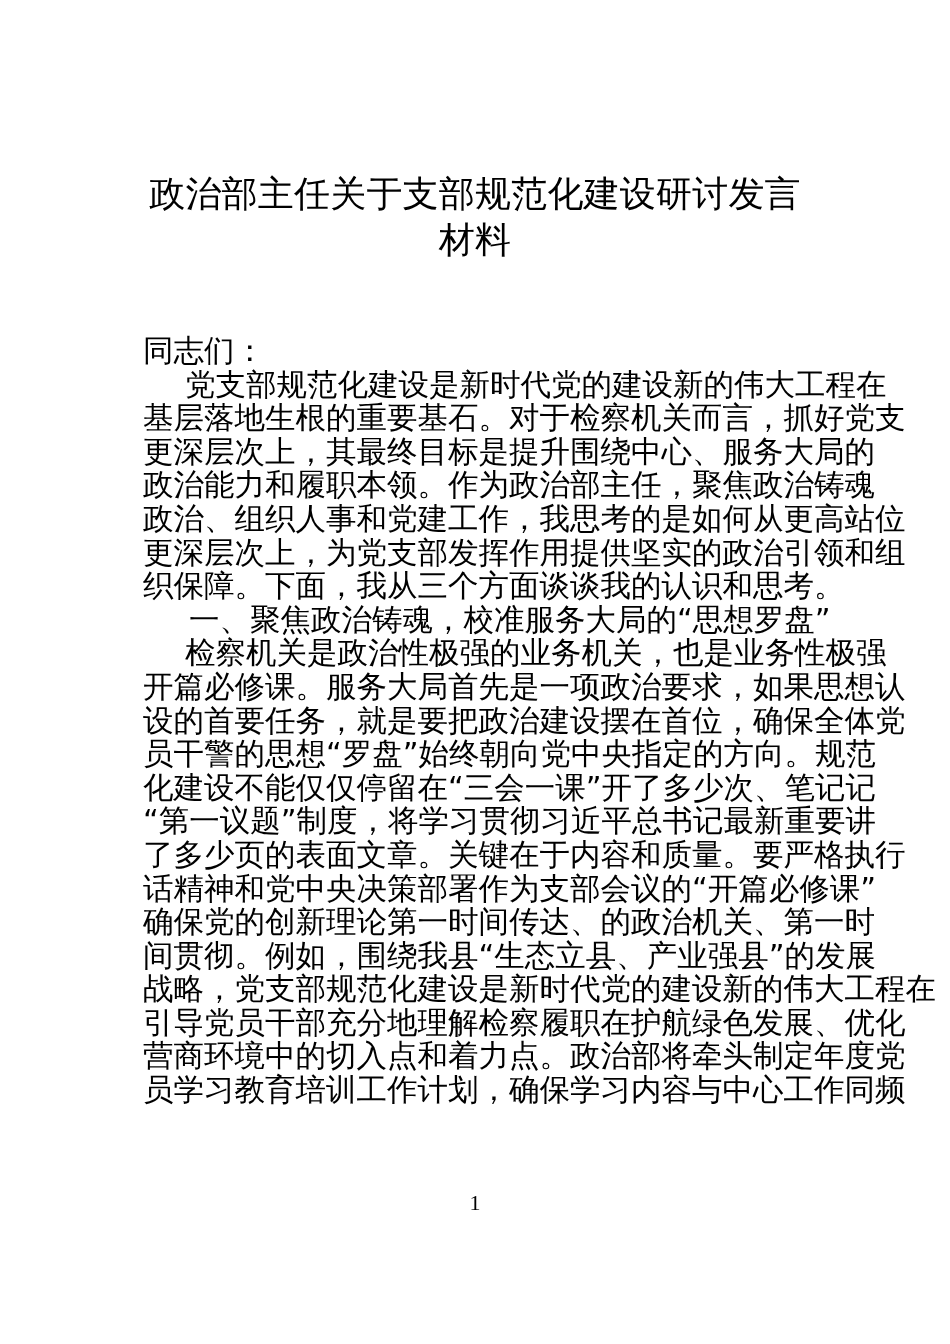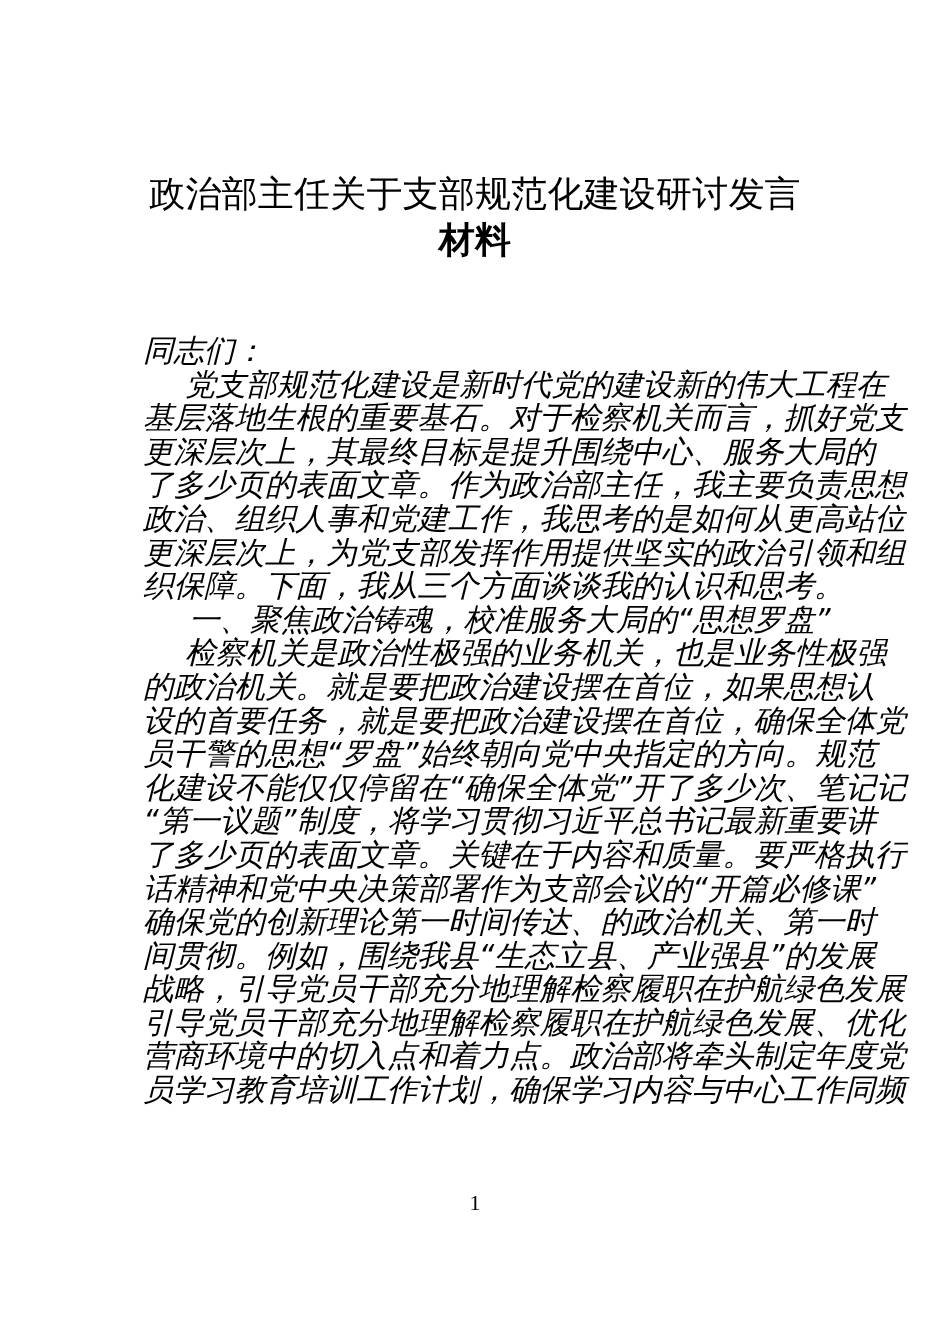--- a/index.html
+++ b/index.html
@@ -4,61 +4,61 @@
 <style>
   html, body { margin: 0; padding: 0; background: #ffffff; }
   body { width: 950px; height: 1344px; position: relative; overflow: hidden; }
   .page { position: absolute; left: 0; top: 0; width: 827px; height: 1344px; background: #ffffff; }
   .title {
     position: absolute; left: 100px; width: 750px; text-align: center;
     font-family: "DejaVu Sans", sans-serif; font-size: 36px; color: #000;
     line-height: 36px; white-space: nowrap; letter-spacing: 0.2px;
   }
   .title1 { top: 176px; }
-  .title2 { top: 222px; font-weight: bold; }
+  .title2 { top: 222px; }
   .body {
     position: absolute; left: 143px; top: 334px; width: 670px;
     font-family: "DejaVu Sans", sans-serif; font-size: 30.5px; color: #000;
     line-height: 33.6px;
   }
-  .line { display: block; white-space: nowrap; height: 33.6px; overflow: visible; font-style: italic; }
+  .line { display: block; white-space: nowrap; height: 33.6px; overflow: visible; }
   .indent { padding-left: 42px; }
   .heading-line { padding-left: 46px; }
   .page-number {
     position: absolute; top: 1190px; left: 0; width: 950px; text-align: center;
     font-family: "Liberation Serif", serif; font-size: 22px; color: #000;
   }
 </style>
 </head>
 <body>
 
 <div class="page">
   <div class="title title1">政治部主任关于支部规范化建设研讨发言</div>
   <div class="title title2">材料</div>
 
   <div class="body">
     <span class="line">同志们：</span>
     <span class="line indent">党支部规范化建设是新时代党的建设新的伟大工程在</span>
     <span class="line">基层落地生根的重要基石。对于检察机关而言，抓好党支</span>
     <span class="line">更深层次上，其最终目标是提升围绕中心、服务大局的</span>
-    <span class="line">了多少页的表面文章。作为政治部主任，我主要负责思想</span>
+    <span class="line">政治能力和履职本领。作为政治部主任，聚焦政治铸魂</span>
     <span class="line">政治、组织人事和党建工作，我思考的是如何从更高站位</span>
     <span class="line">更深层次上，为党支部发挥作用提供坚实的政治引领和组</span>
     <span class="line">织保障。下面，我从三个方面谈谈我的认识和思考。</span>
     <span class="line heading-line">一、聚焦政治铸魂，校准服务大局的“思想罗盘”</span>
     <span class="line indent">检察机关是政治性极强的业务机关，也是业务性极强</span>
-    <span class="line">的政治机关。就是要把政治建设摆在首位，如果思想认</span>
+    <span class="line">开篇必修课。服务大局首先是一项政治要求，如果思想认</span>
     <span class="line">设的首要任务，就是要把政治建设摆在首位，确保全体党</span>
     <span class="line">员干警的思想“罗盘”始终朝向党中央指定的方向。规范</span>
-    <span class="line">化建设不能仅仅停留在“确保全体党”开了多少次、笔记记</span>
+    <span class="line">化建设不能仅仅停留在“三会一课”开了多少次、笔记记</span>
     <span class="line">“第一议题”制度，将学习贯彻习近平总书记最新重要讲</span>
     <span class="line">了多少页的表面文章。关键在于内容和质量。要严格执行</span>
     <span class="line">话精神和党中央决策部署作为支部会议的“开篇必修课”</span>
     <span class="line">确保党的创新理论第一时间传达、的政治机关、第一时</span>
     <span class="line">间贯彻。例如，围绕我县“生态立县、产业强县”的发展</span>
-    <span class="line">战略，引导党员干部充分地理解检察履职在护航绿色发展</span>
+    <span class="line">战略，党支部规范化建设是新时代党的建设新的伟大工程在</span>
     <span class="line">引导党员干部充分地理解检察履职在护航绿色发展、优化</span>
     <span class="line">营商环境中的切入点和着力点。政治部将牵头制定年度党</span>
     <span class="line">员学习教育培训工作计划，确保学习内容与中心工作同频</span>
   </div>
 
   <div class="page-number">1</div>
 </div>
 
 </body></html>

